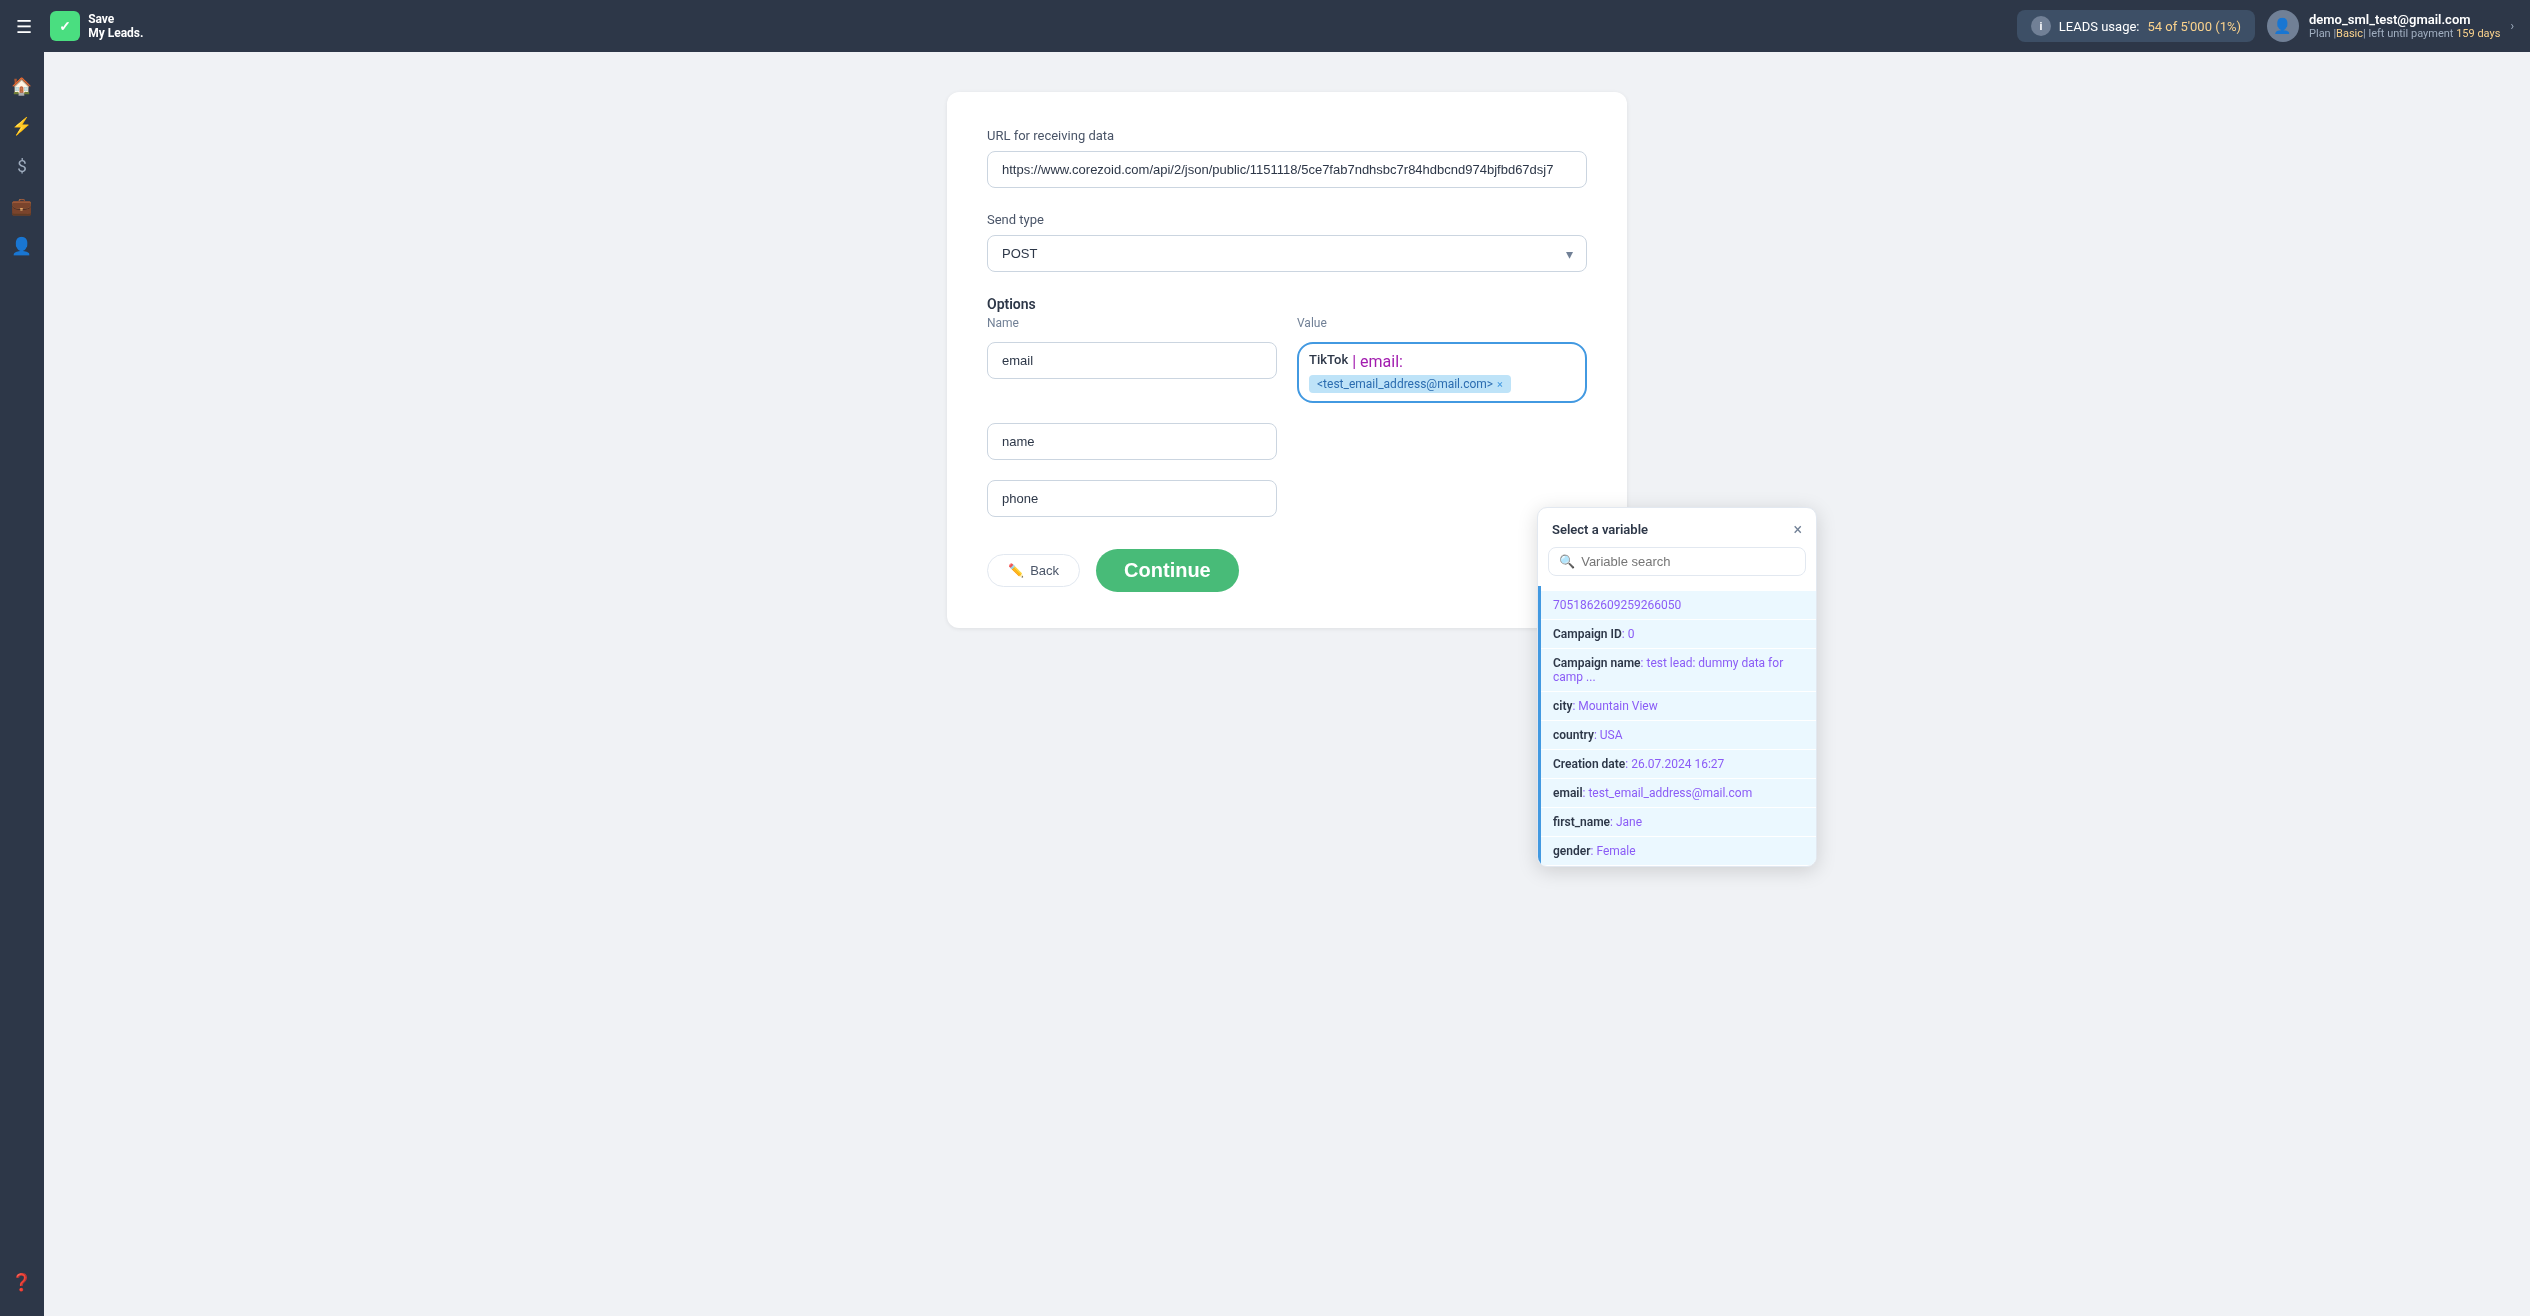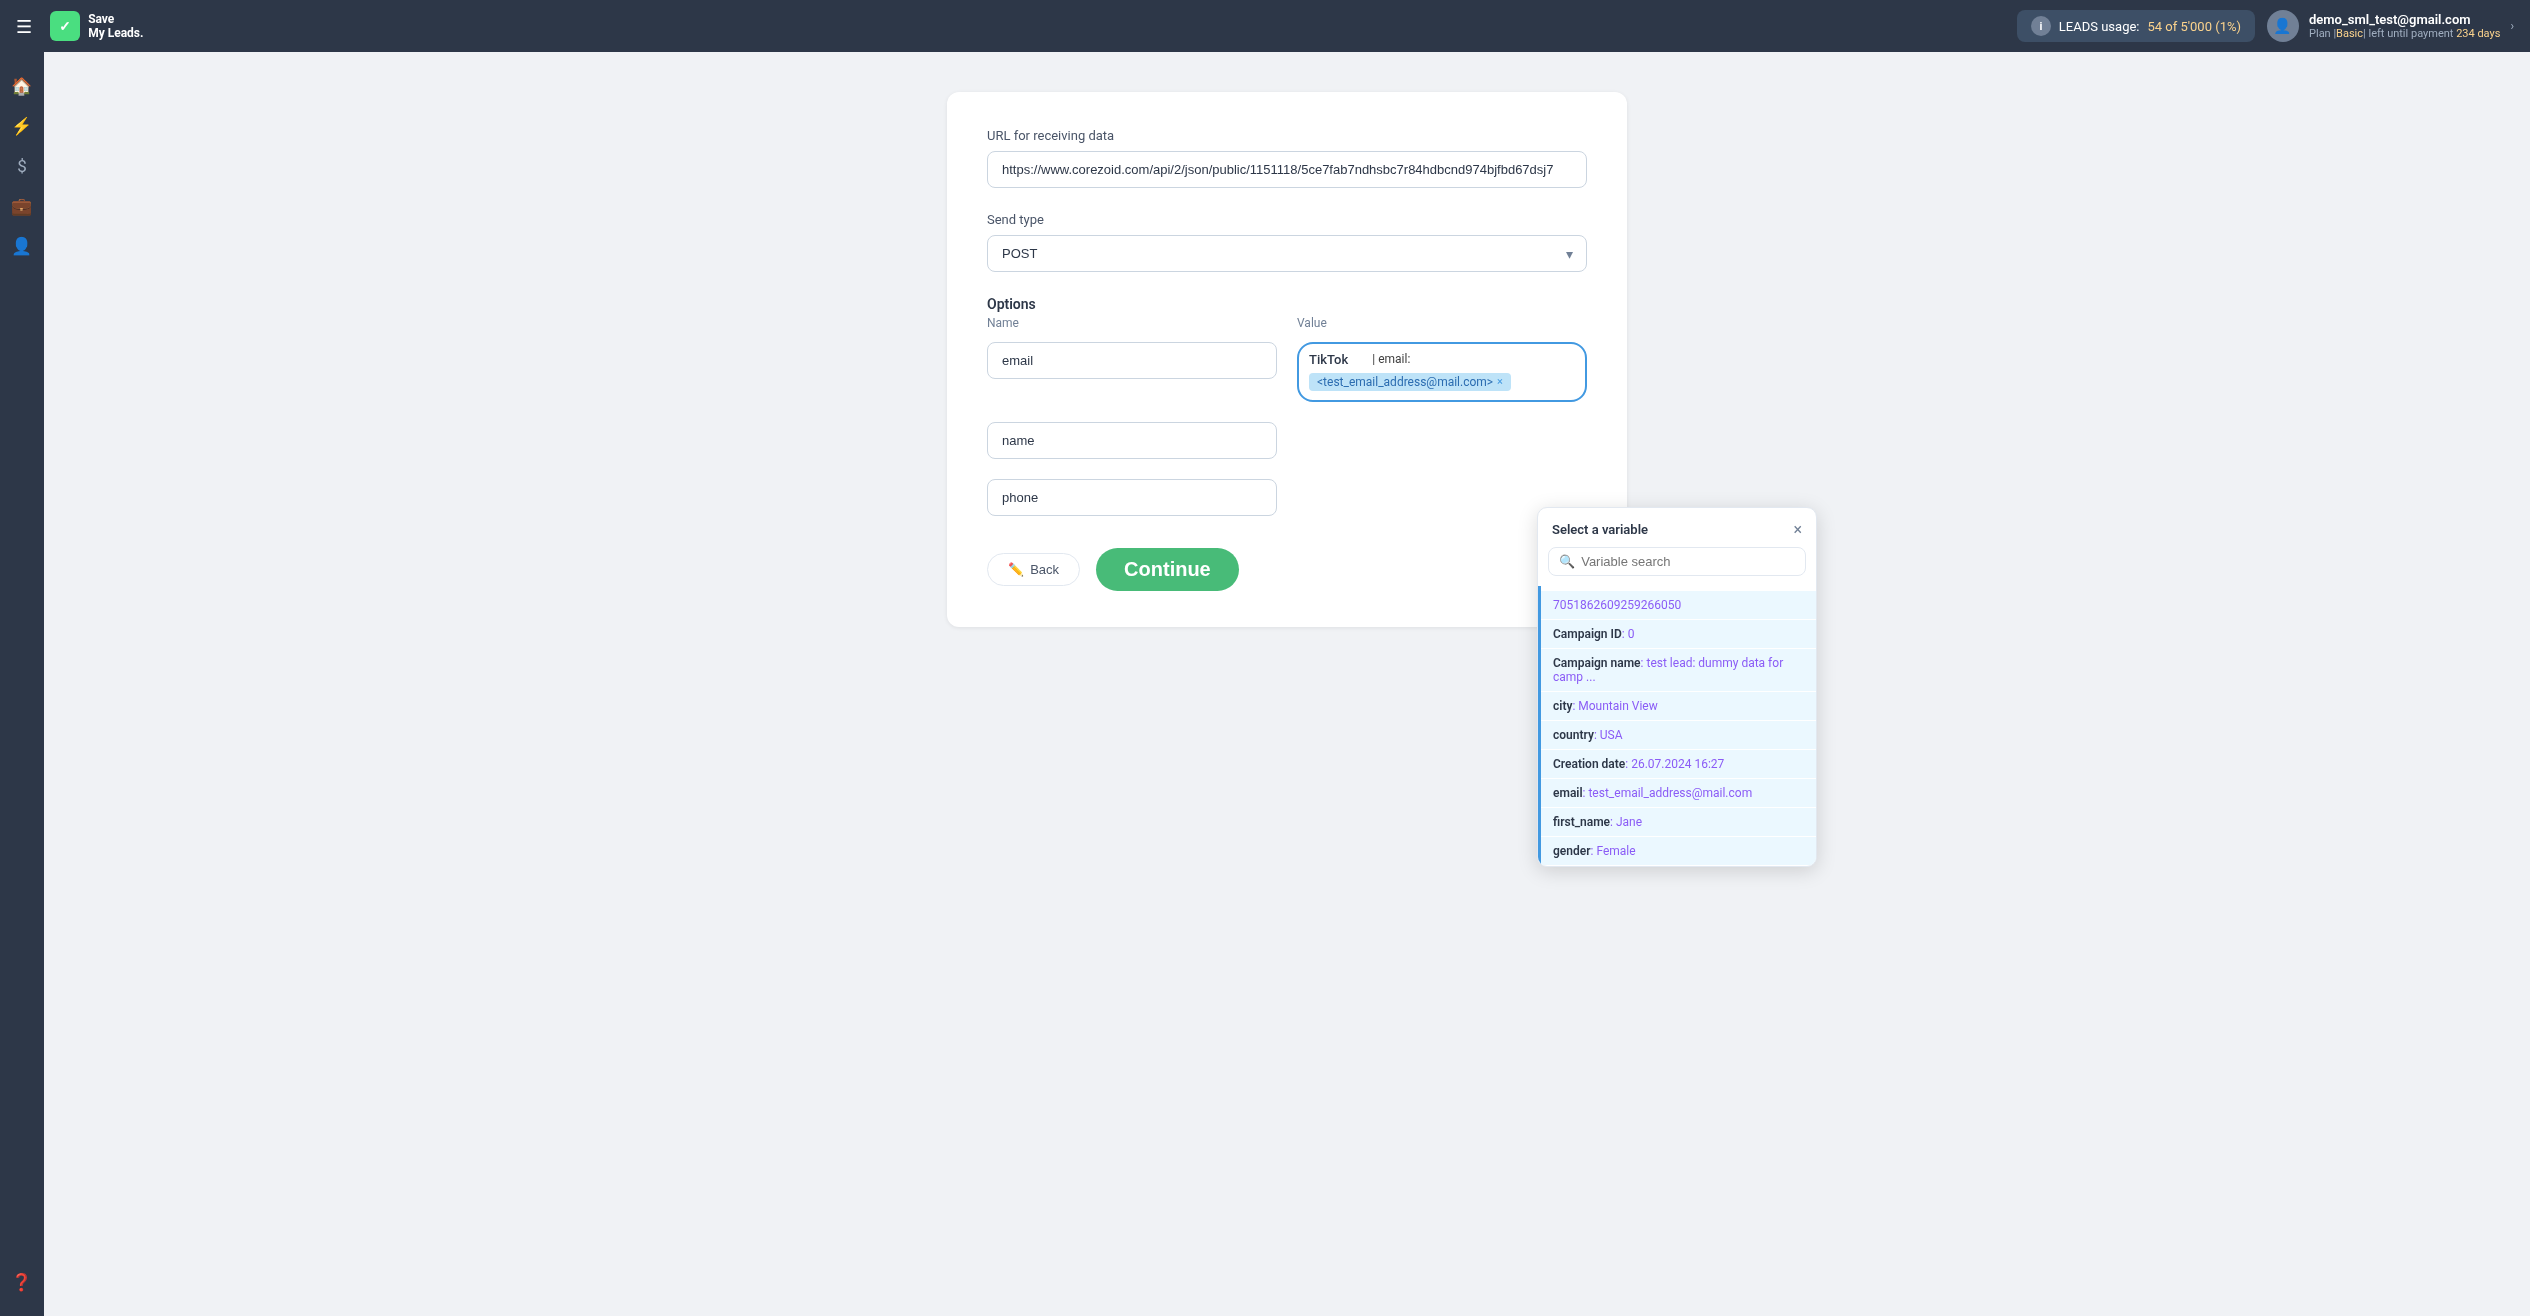--- a/index.html
+++ b/index.html
@@ -174,21 +174,21 @@
       display: inline-flex; align-items: center; gap: 4px;
       white-space: nowrap;
     }
     .tag-remove {
       cursor: pointer; color: #4299e1; font-size: 11px;
     }
     .value-prefix {
       font-size: 13px; color: #2d3748; font-weight: 500;
     }
     .value-suffix {
-      font-size: 12px; color: #404040; margin-left: 20px;
+      font-size: 16px; color: #a21caf;
     }
 
     
     .variable-dropdown {
       position: absolute;
       top: 415px;
       left: 590px;
       width: 280px;
       background: white;
       border: 1px solid #e2e8f0;
@@ -277,21 +277,21 @@
   <div class="topbar-usage">
     <div class="info-icon">i</div>
     <span>LEADS usage:</span>
     <span class="usage-highlight">54 of 5'000 (1%)</span>
   </div>
   <div class="topbar-user">
     <div class="user-avatar">👤</div>
     <div class="user-info">
       <span class="user-email">demo_sml_test@gmail.com</span>
       <span class="user-plan">
-        Plan |<span style="color:#fbd38d;">Basic</span>| left until payment <span style="color:#fbd38d;">234 days</span>
+        Plan |<span style="color:#fbd38d;">Basic</span>| left until payment <span style="color:#fbd38d;">159 days</span>
       </span>
     </div>
     <span class="topbar-chevron">›</span>
   </div>
 </div>
 
 <div class="app-wrapper">
 
   <div class="sidebar-nav">
     <div class="nav-icon">🏠</div>

